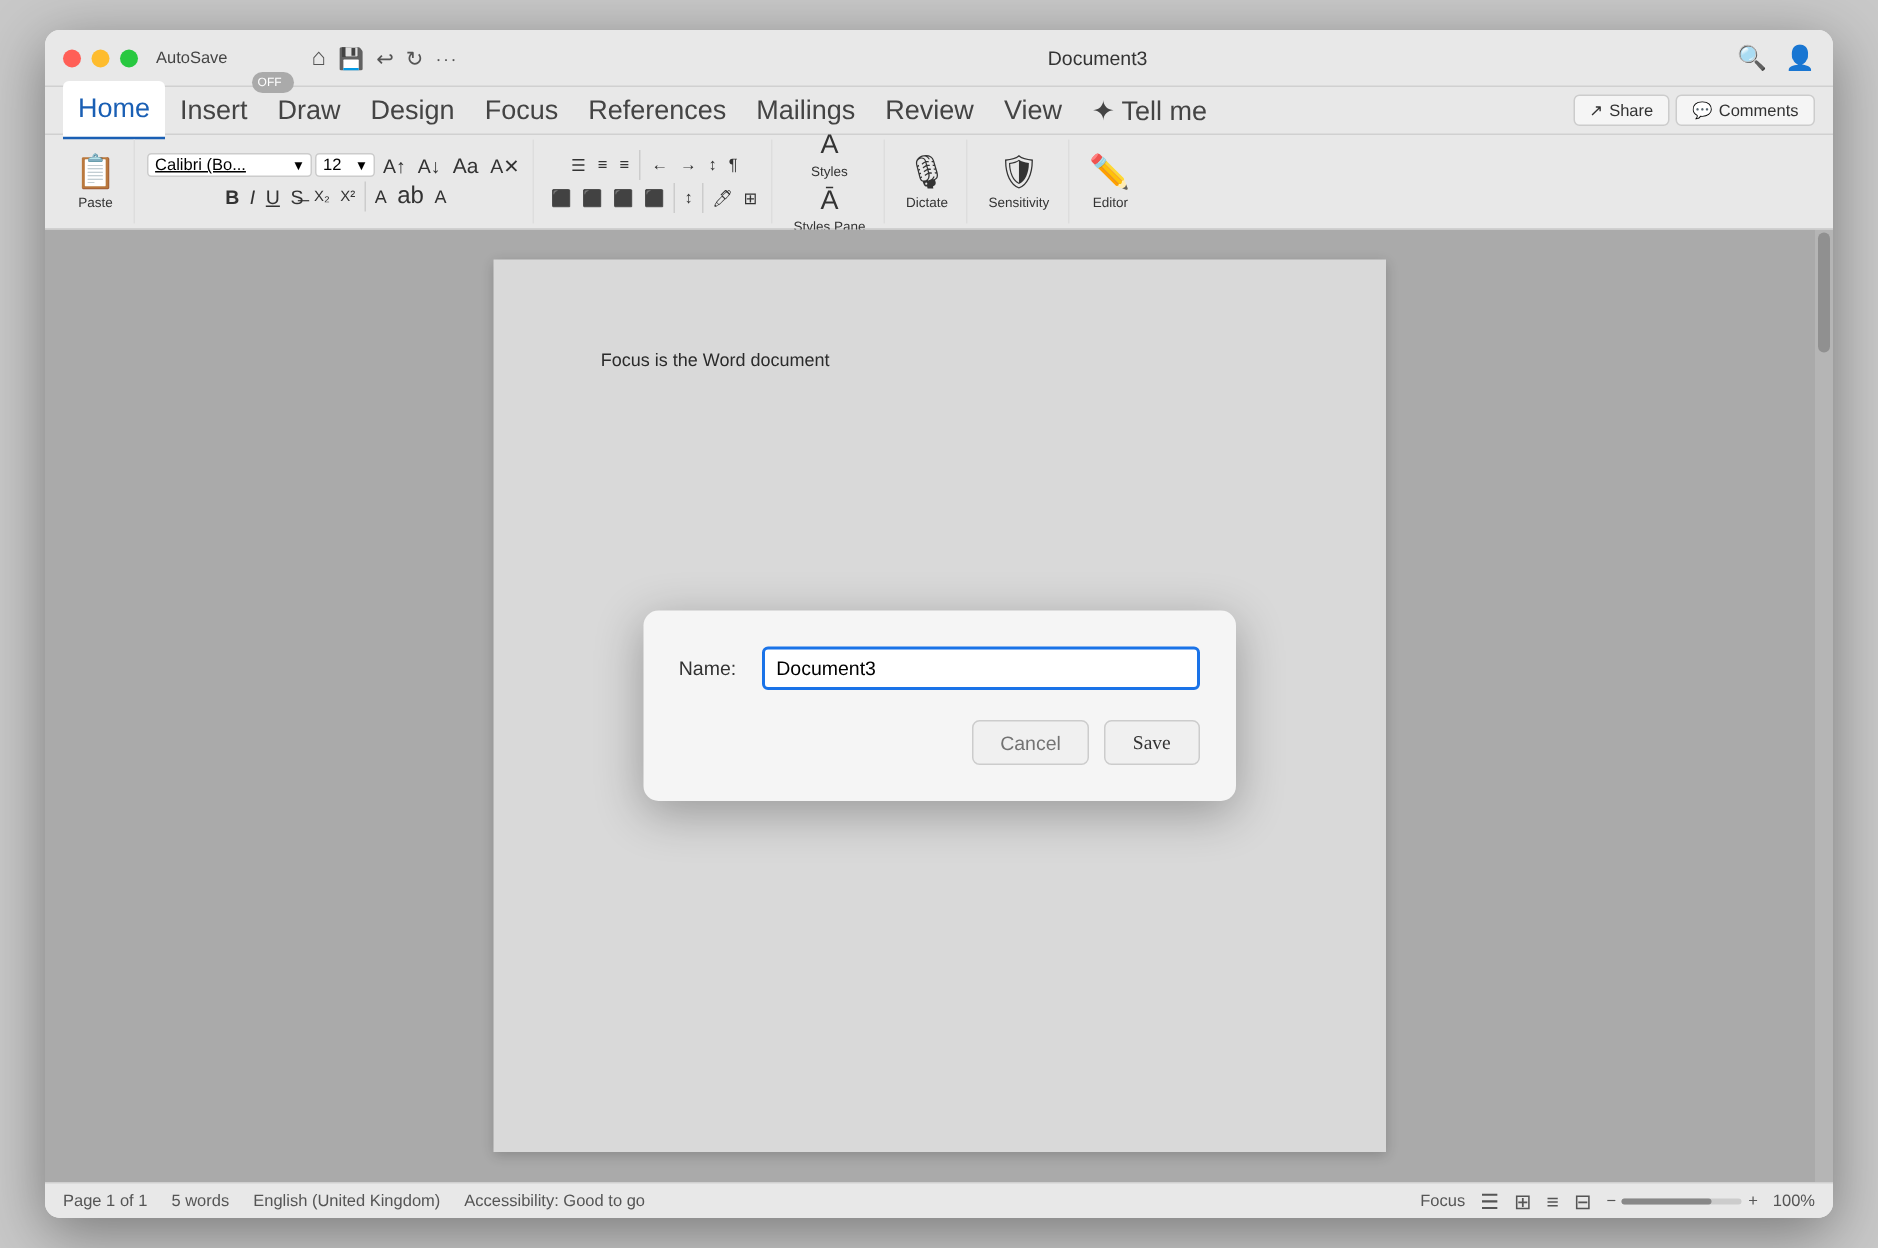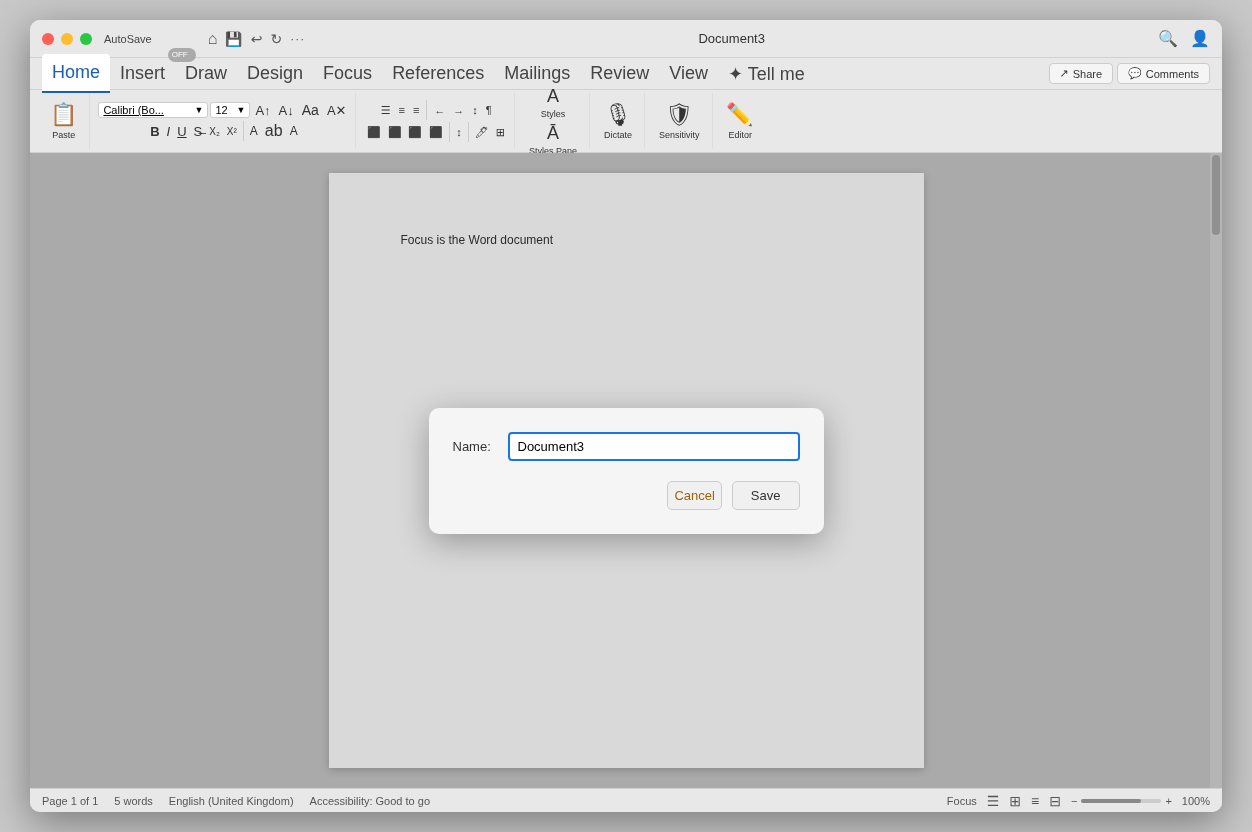--- a/index.html
+++ b/index.html
@@ -405,37 +405,38 @@
     }
 
     .modal-buttons {
       display: flex;
       justify-content: flex-end;
       gap: 10px;
       margin-top: 20px;
     }
 
     .btn-cancel {
-      padding: 6px 6px;
+      padding: 6px 18px;
       font-size: 13px;
       border: 1px solid #ccc;
       border-radius: 5px;
       background: #f0f0f0;
       cursor: pointer;
-      color: #a16207;
+      color: #737373;
     }
 
     .btn-save {
       padding: 6px 18px;
       font-size: 13px;
       border: 1px solid #ccc;
       border-radius: 5px;
       background: #f0f0f0;
       cursor: pointer;
       color: #333;
+      font-family: Liberation Serif, serif;
     }
   </style>
 </head>
 <body>
 
 <div class="app-window">
 
   <div class="title-bar">
     <div class="traffic-lights">
       <div class="traffic-light tl-red"></div>

